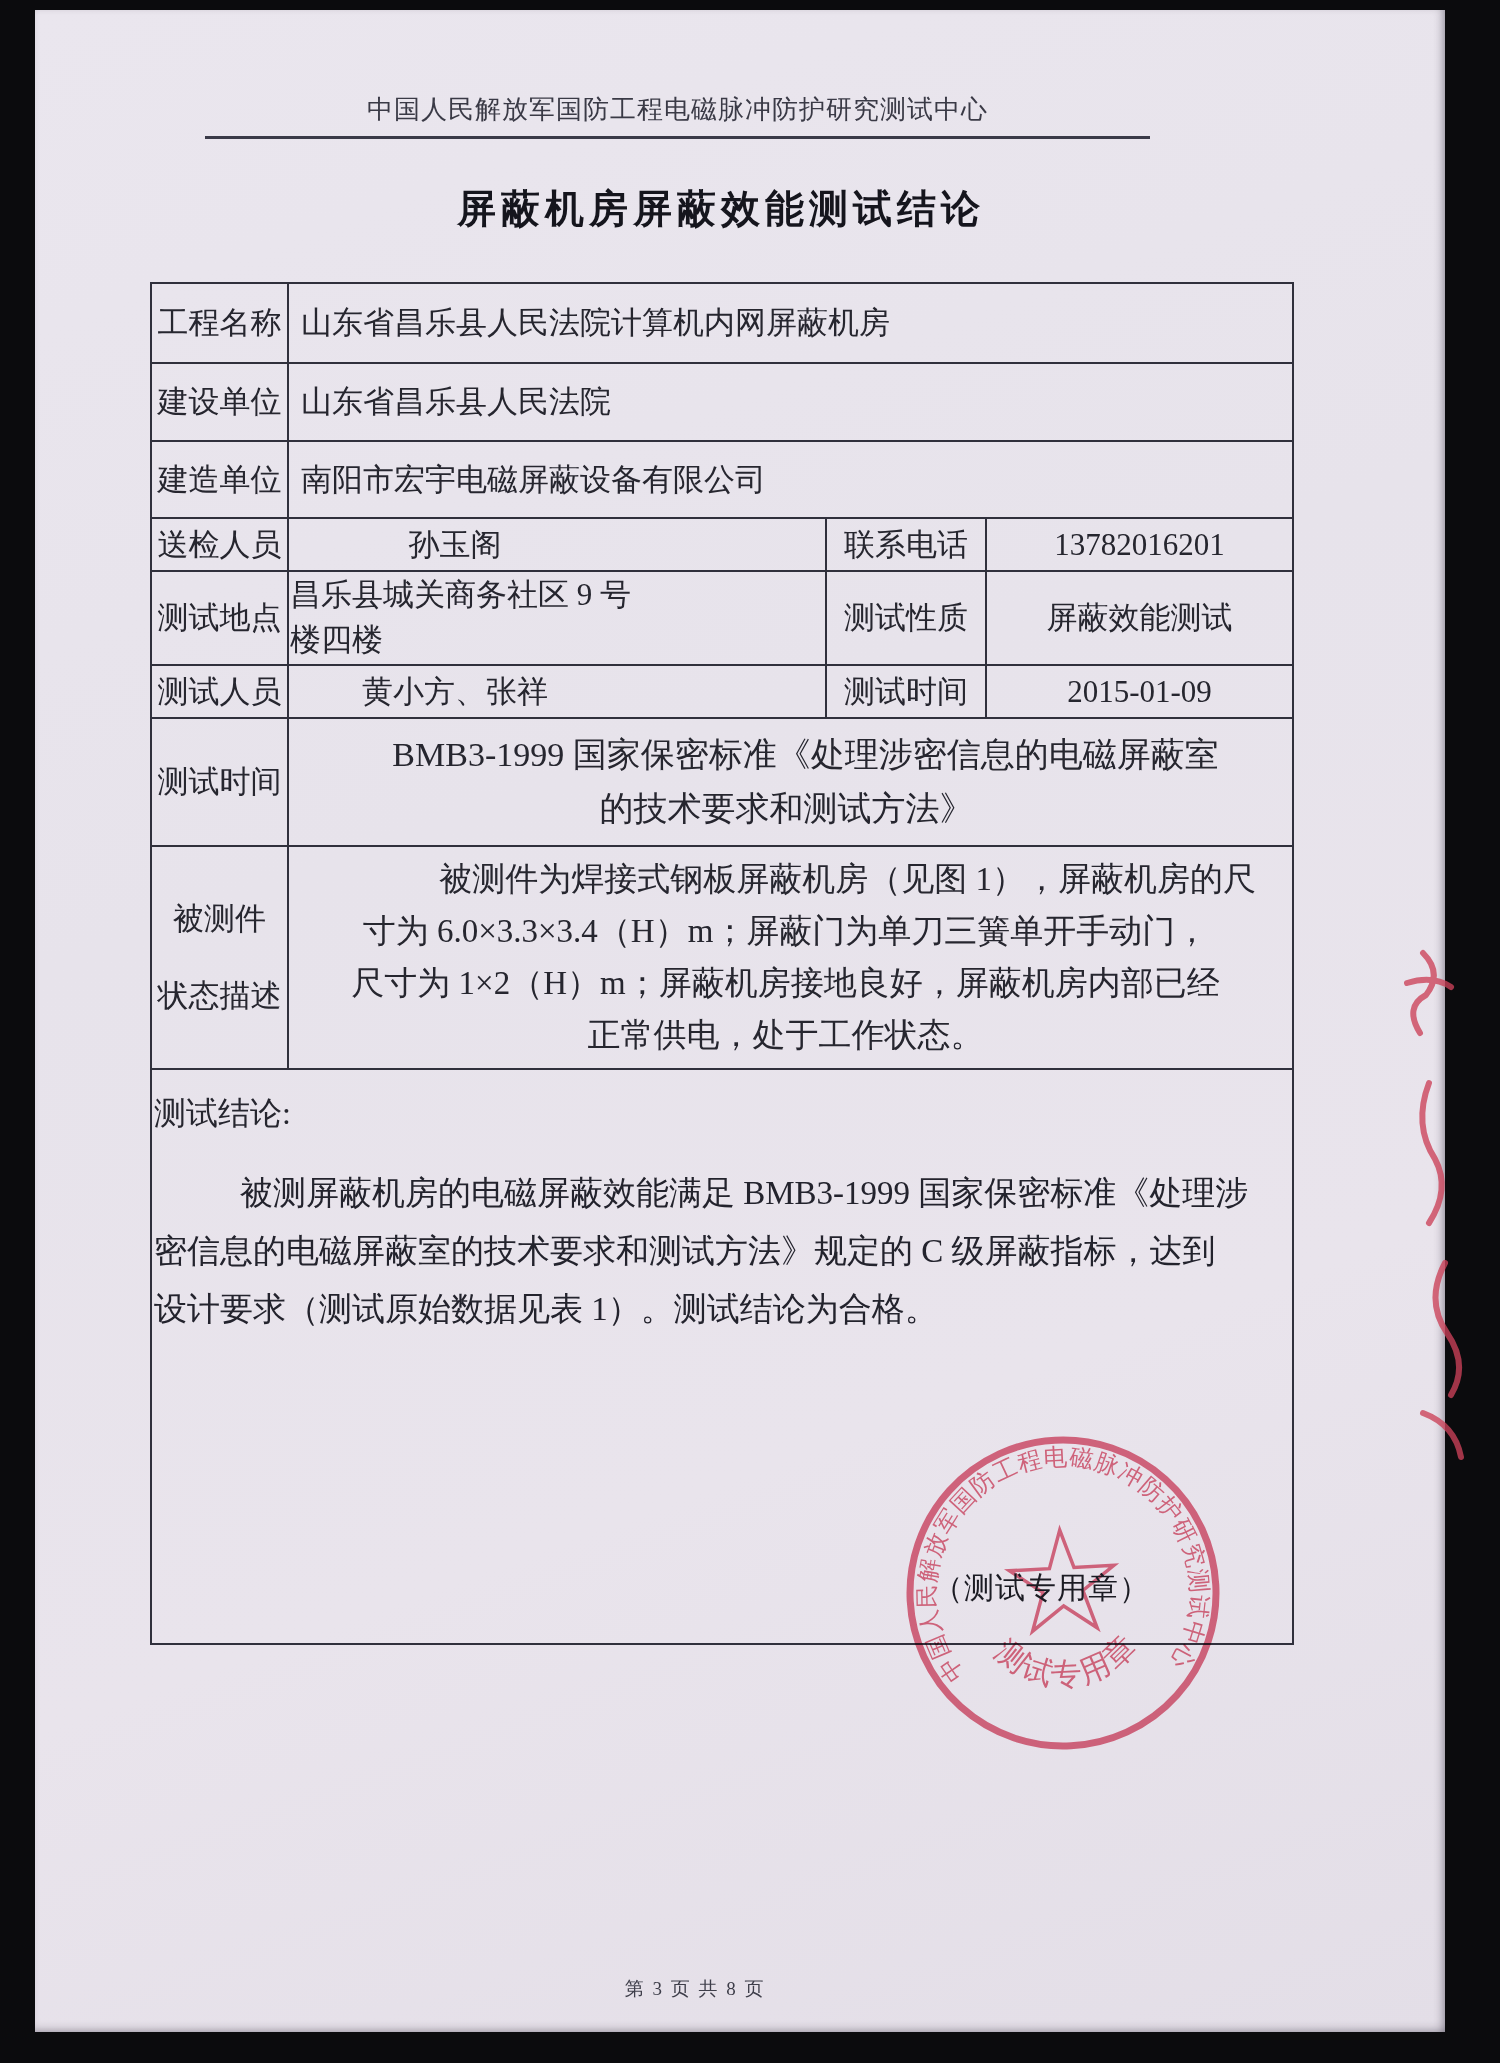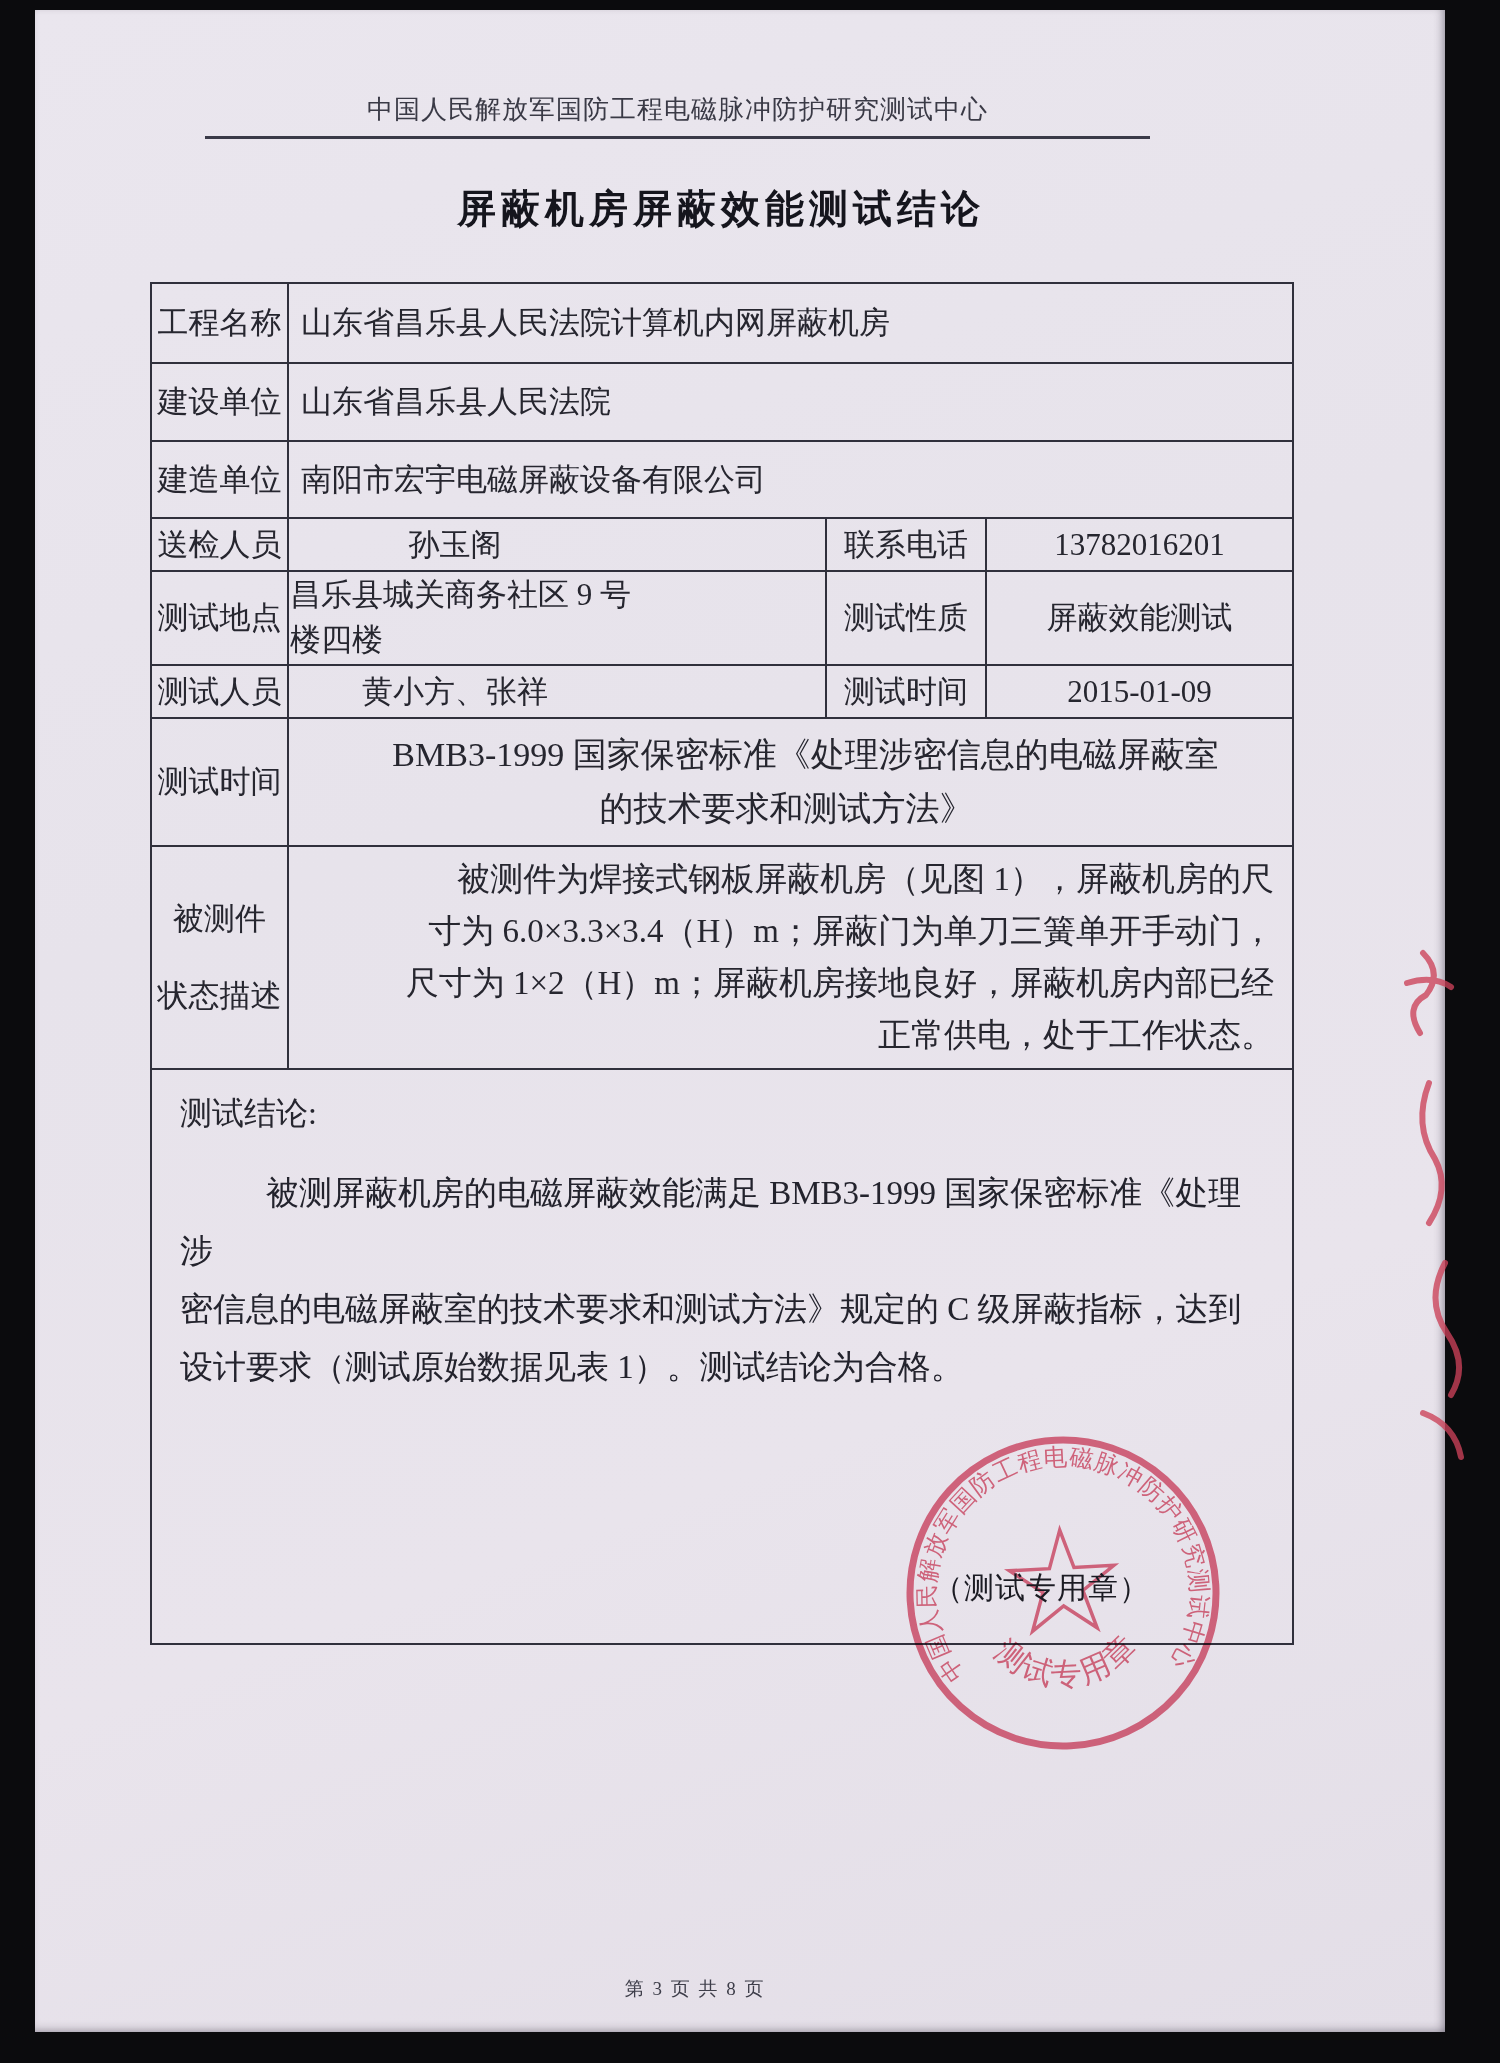--- a/index.html
+++ b/index.html
@@ -37,22 +37,22 @@
   tr.h80{height:80px}tr.h78{height:78px}tr.h77{height:77px}tr.h73{height:53px}
   tr.h94{height:94px}tr.h128{height:128px}tr.h219{height:219px}tr.h575{height:575px}
   .lbl{text-align:center;}
   .val-left{text-align:left;padding-left:12px;}
   .val-center{text-align:center;}
   .bias{padding-right:205px;}
   .pre{white-space:pre-line;}
   .addr{line-height:1.45;text-align:left;margin-top:20px;}
   .ref-val{font-size:34px;text-align:center;padding:4px 16px 4px 8px;text-indent:38px;line-height:1.6;}
   .desc-lbl{line-height:2.5;}
-  .desc-val{font-size:33px;text-align:right;padding:6px 18px 6px 8px;text-indent:124px;line-height:1.58;}
-  .conc-cell{vertical-align:top;padding:22px 26px 0 28px;}
+  .desc-val{font-size:33px;text-align:center;padding:6px 18px 6px 8px;text-indent:124px;line-height:1.58;}
+  .conc-cell{vertical-align:top;padding:22px 26px 0 2px;}
   .conc-label{font-size:32px;color:#26262f;}
   .conc-text{
     margin-top:28px;font-size:33px;line-height:1.76;color:#23232d;
     text-indent:86px;white-space:pre-line;
   }
   .stamp{
     position:absolute;left:858px;top:1413px;width:340px;height:340px;
     mix-blend-mode:multiply;opacity:.88;transform:rotate(-3deg);
   }
   .stamp text{fill:#df5a73;font-family:"Liberation Serif","DejaVu Serif",serif;}

